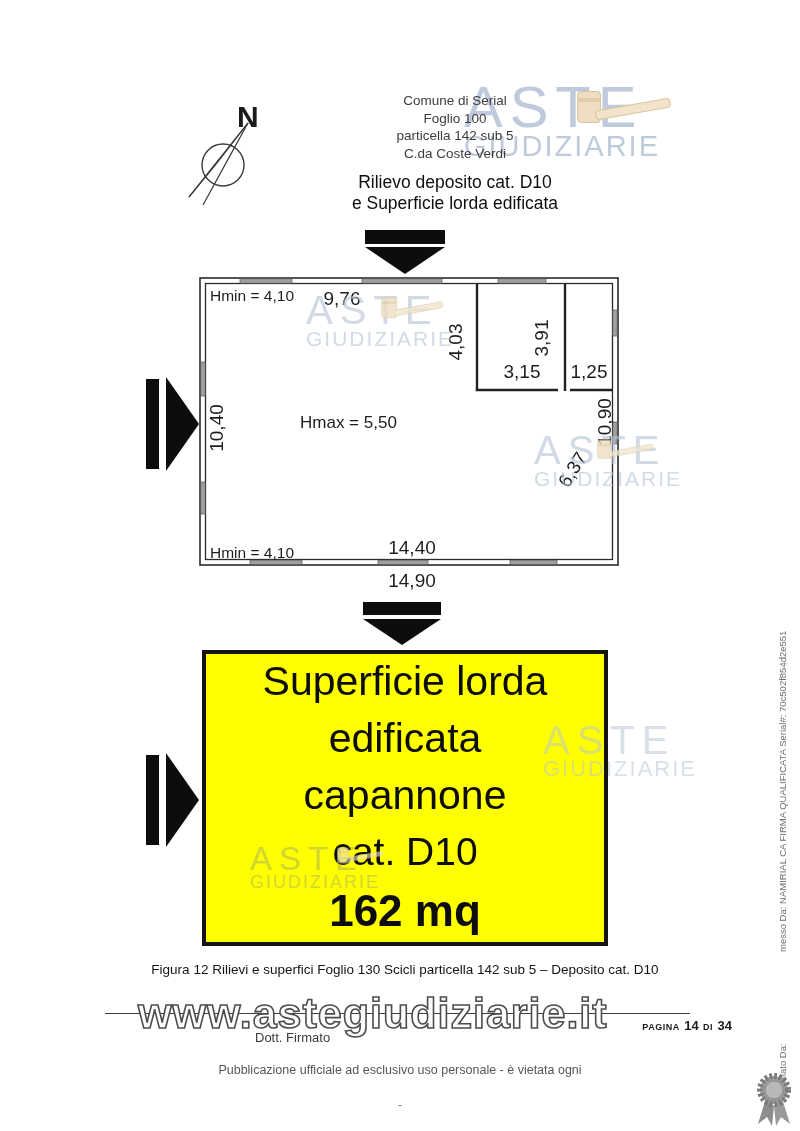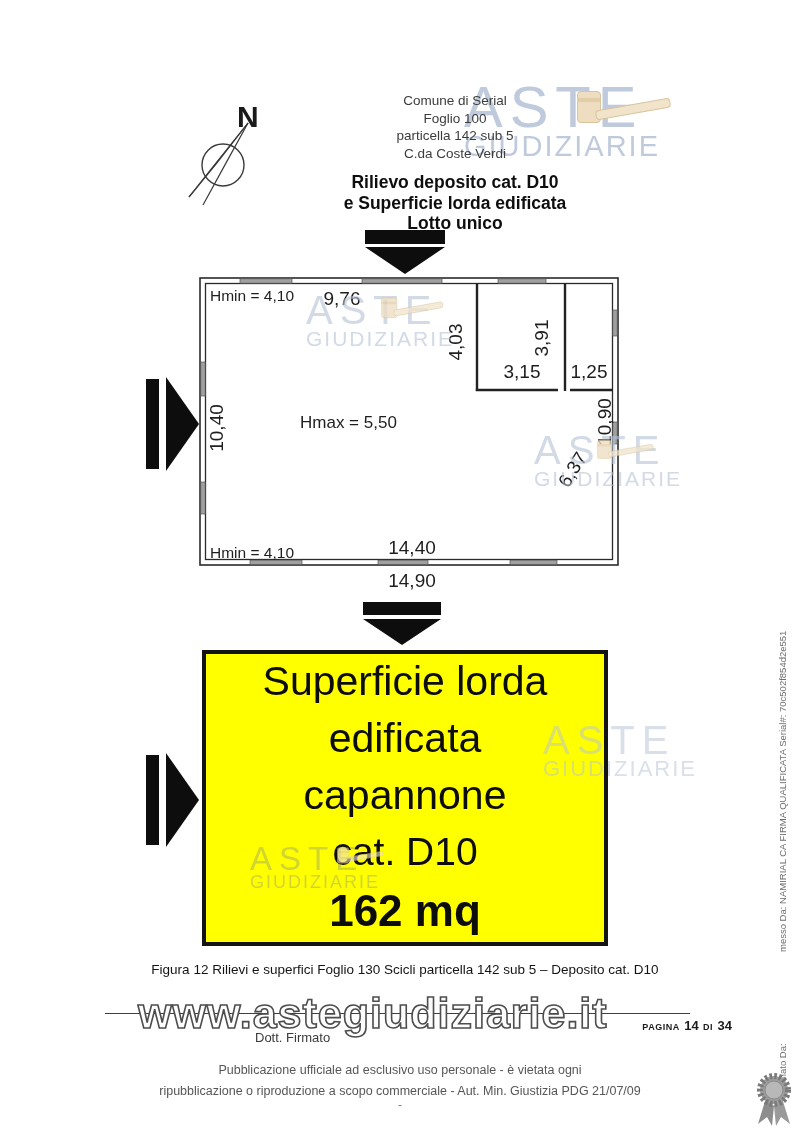--- a/index.html
+++ b/index.html
@@ -32,21 +32,21 @@
                    background:#f1e4cb; border:1px solid #d9c49d; border-radius:4px; transform:rotate(-10deg); }
   .gavel .head { position:absolute; left:2px; top:3px; width:22px; height:30px;
                  background:#eeddc1; border:1px solid #d9c49d; border-radius:4px; }
   .gavel .band { position:absolute; left:2px; top:10px; width:23px; height:4px; background:#e2cda6; }
 
   
   .compass { position:absolute; left:175px; top:95px; z-index:4; }
   .loc-block { position:absolute; left:330px; top:92px; width:250px; text-align:center;
                font-size:13.5px; line-height:17.5px; color:#3c3c3c; z-index:4; }
   .title-block { position:absolute; left:280px; top:172px; width:350px; text-align:center;
-                 font-weight:bold; font-size:17.5px; line-height:20.5px; color:#0e0e0e; z-index:4; }
+                 font-weight:normal; font-size:17.5px; line-height:20.5px; color:#0e0e0e; z-index:4; }
 
   
   .arr-down { position:absolute; z-index:4; }
   .arr-down .bar { background:#0d0d0d; }
   .arr-down .tri { width:0; height:0; }
   .arr-d1 { left:365px; top:230px; }
   .arr-d1 .bar { width:80px; height:14px; }
   .arr-d1 .tri { margin-top:3px; border-left:40px solid transparent; border-right:40px solid transparent; border-top:27px solid #0d0d0d; }
   .arr-d2 { left:363px; top:602px; }
   .arr-d2 .bar { width:78px; height:13px; }
@@ -120,21 +120,20 @@
   <div class="loc-block">
     <div>Comune di Serial</div>
     <div>Foglio 100</div>
     <div>particella 142 sub 5</div>
     <div>C.da Coste Verdi</div>
   </div>
 
   <div class="title-block">
     <div>Rilievo deposito cat. D10</div>
     <div>e Superficie lorda edificata</div>
-    <div>Lotto unico</div>
   </div>
 
   <div class="arr-down arr-d1">
     <div class="bar"></div>
       <div class="tri"></div>
   </div>
 
   <div class="wm wm-plan1">
     <div class="l1">ASTE</div>
     <div class="l2">GIUDIZIARIE</div>
@@ -238,21 +237,20 @@
   <div class="rule"></div>
   <div class="page-num">
     <span class="pg-small">PAGINA</span>
     <span class="pg-big">14</span>
     <span class="pg-small">DI</span>
     <span class="pg-big">34</span>
   </div>
   <div class="author">Dott. Firmato</div>
   <div class="legal">
     <div>Pubblicazione ufficiale ad esclusivo uso personale - è vietata ogni</div>
-    <div>ripubblicazione o riproduzione a scopo commerciale - Aut. Min. Giustizia PDG 21/07/09</div>
   </div>
   <div class="legal-dash">-</div>
 
   <div class="vtext vtext-issued">messo Da: NAMIRIAL CA FIRMA QUALIFICATA Serial#: 70c502f854d2e551</div>
   <div class="vtext vtext-signed">Firmato Da:</div>
   <svg class="seal" width="48" height="60" viewBox="0 0 48 60">
     <polygon points="16,28 8,54 17,47 22,56 24,36" fill="#8d8d8d"></polygon>
     <polygon points="32,28 40,54 31,47 26,56 24,36" fill="#9a9a9a"></polygon>
     <circle cx="24" cy="20" r="14" fill="#9c9c9c" stroke="#7a7a7a" stroke-width="6" stroke-dasharray="2.6 2.1"></circle>
     <circle cx="24" cy="20" r="9" fill="#b8b8b8" stroke="#8a8a8a" stroke-width="1"></circle>

